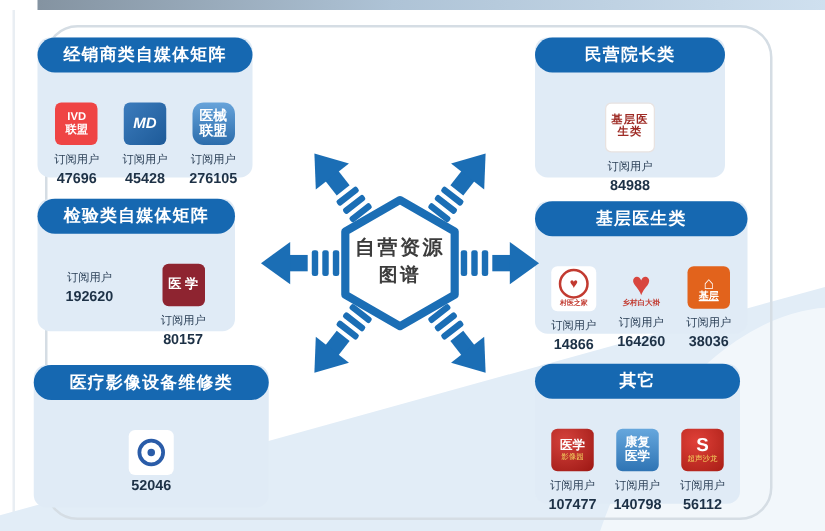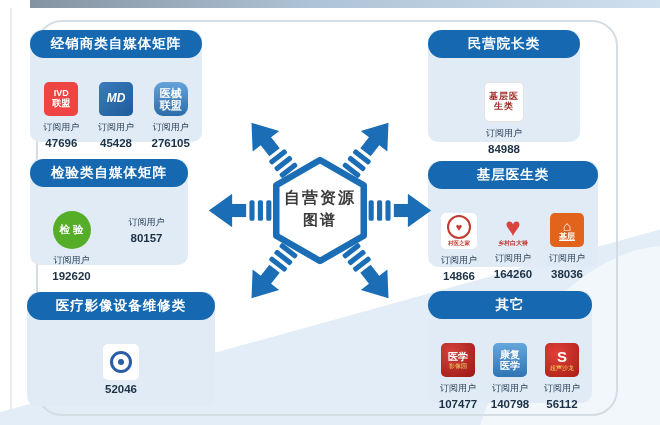--- a/index.html
+++ b/index.html
@@ -116,27 +116,27 @@
         <div class="sub">订阅用户</div>
         <div class="value">276105</div>
       </div>
     </div>
   </div>
 
   <div class="card card-2">
     <div class="pill">检验类自媒体矩阵</div>
     <div class="items">
       <div class="item">
-        <div class="icon icon-jianyan">
-          <span class="icon-text">检 验</span>
-        </div>
         <div class="sub">订阅用户</div>
         <div class="value">192620</div>
       </div>
       <div class="item">
+        <div class="icon icon-yixue">
+          <span class="icon-text">医 学</span>
+        </div>
         <div class="sub">订阅用户</div>
         <div class="value">80157</div>
       </div>
     </div>
   </div>
 
   <div class="card card-3">
     <div class="pill">医疗影像设备维修类</div>
     <div class="items">
       <div class="item">

